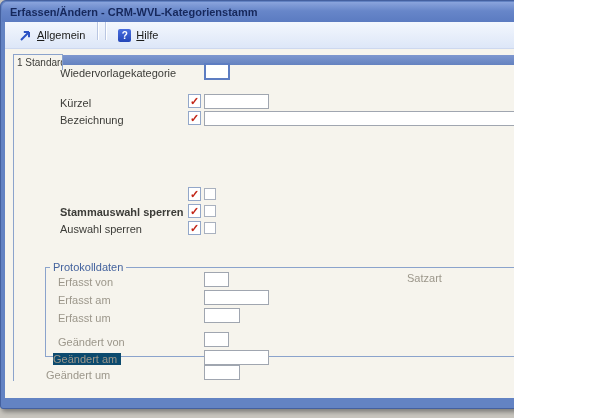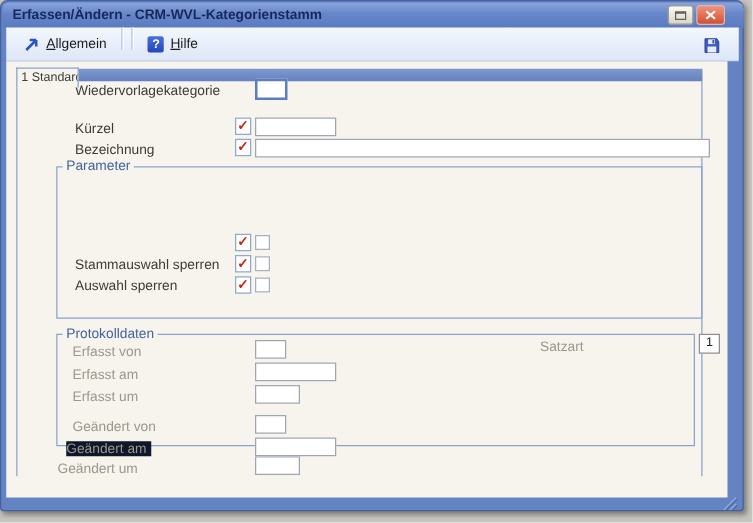--- a/index.html
+++ b/index.html
@@ -1,18 +1,18 @@
 <!DOCTYPE html>
 <html><head>
 <meta charset="utf-8">
 <style>
   * { margin:0; padding:0; box-sizing:border-box; }
   html,body { width:602px; height:418px; }
   #screen {
-    position:relative; width:602px; height:418px; overflow:hidden;
+    position:relative; width:514px; height:418px; overflow:hidden;
     background:#c8c5be;
     font-family:"Liberation Sans", sans-serif;
     font-size:11px; color:#3c3c38;
     -webkit-font-smoothing:antialiased;
   }
   
   .window {
     position:absolute; left:0; top:0; width:595px; height:409px;
     background:#6383c3; border:1px solid #44609f;
     border-radius:6px 6px 3px 3px;
@@ -88,21 +88,21 @@
   .fieldset { position:absolute; border:1px solid #8ba3cc; }
   .legend {
     position:absolute; top:-7px; left:4px; background:#f6f4ed; padding:0 3px;
     font-size:11px; color:#44639e; white-space:nowrap; line-height:13px;
   }
   .valbox {
     position:absolute; width:17px; height:16px; background:#fff; border:1px solid #8e8e8e;
     font-size:10px; text-align:center; line-height:14px; color:#222; z-index:3;
   }
   .over { z-index:3; }
-  .lblbg { background:#0f172a; padding-right:4px;text-align:right; }
+  .lblbg { background:#0c4a6e; padding-right:4px;text-align:right; }
   .grip { position:absolute; left:577px; top:397px; }
 </style>
 </head>
 <body>
 
 <div id="screen">
   <div class="window">
 
     <div class="titlebar">
       <span class="title">Erfassen/Ändern - CRM-WVL-Kategorienstamm</span>
@@ -157,41 +157,38 @@
       <span class="chk">✓</span>
     </span>
   <input class="inp" style="left: 204px; top: 94px; width: 65px;" value="">
 
   <span class="lbl" style="left:60px; top:114px;">Bezeichnung</span>
   <span class="mand" style="left:188px; top:111px;">
       <span class="chk">✓</span>
     </span>
   <input class="inp" style="left: 204px; top: 111px; width: 364px;" value="">
 
-  <div class="fieldset" style="left:45px; top:133px; width:517px; height:122px;">
-    <span class="legend">Parameter</span>
-  </div>
   <span class="mand" style="left:188px; top:187px;">
       <span class="chk">✓</span>
     </span>
   <div class="cbx" style="left:204px; top:188px;"></div>
 
-  <span class="lbl" style="left:60px; top:206px;">Stammauswahl sperren</span>
+  <span class="lbl" style="left:60px; top:206px;font-weight:bold;">Stammauswahl sperren</span>
   <span class="mand" style="left:188px; top:204px;">
       <span class="chk">✓</span>
     </span>
   <div class="cbx" style="left:204px; top:205px;"></div>
 
   <span class="lbl" style="left:60px; top:223px;">Auswahl sperren</span>
   <span class="mand" style="left:188px; top:221px;">
       <span class="chk">✓</span>
     </span>
   <div class="cbx" style="left:204px; top:222px;"></div>
 
-  <span class="lbl dis" style="left:432px; top:272px;">Satzart</span>
+  <span class="lbl dis" style="left:407px; top:272px;">Satzart</span>
   <div class="valbox" style="left:559px; top:267px;">1</div>
 
   <div class="fieldset" style="left:45px; top:267px; width:511px; height:90px;">
     <span class="legend">Protokolldaten</span>
   </div>
   <span class="lbl dis" style="left:58px; top:276px;">Erfasst von</span>
   <input class="inp" style="left: 204px; top: 272px; width: 25px;" value="">
 
   <span class="lbl dis" style="left:58px; top:294px;">Erfasst am</span>
   <input class="inp" style="left: 204px; top: 290px; width: 65px;" value="">

